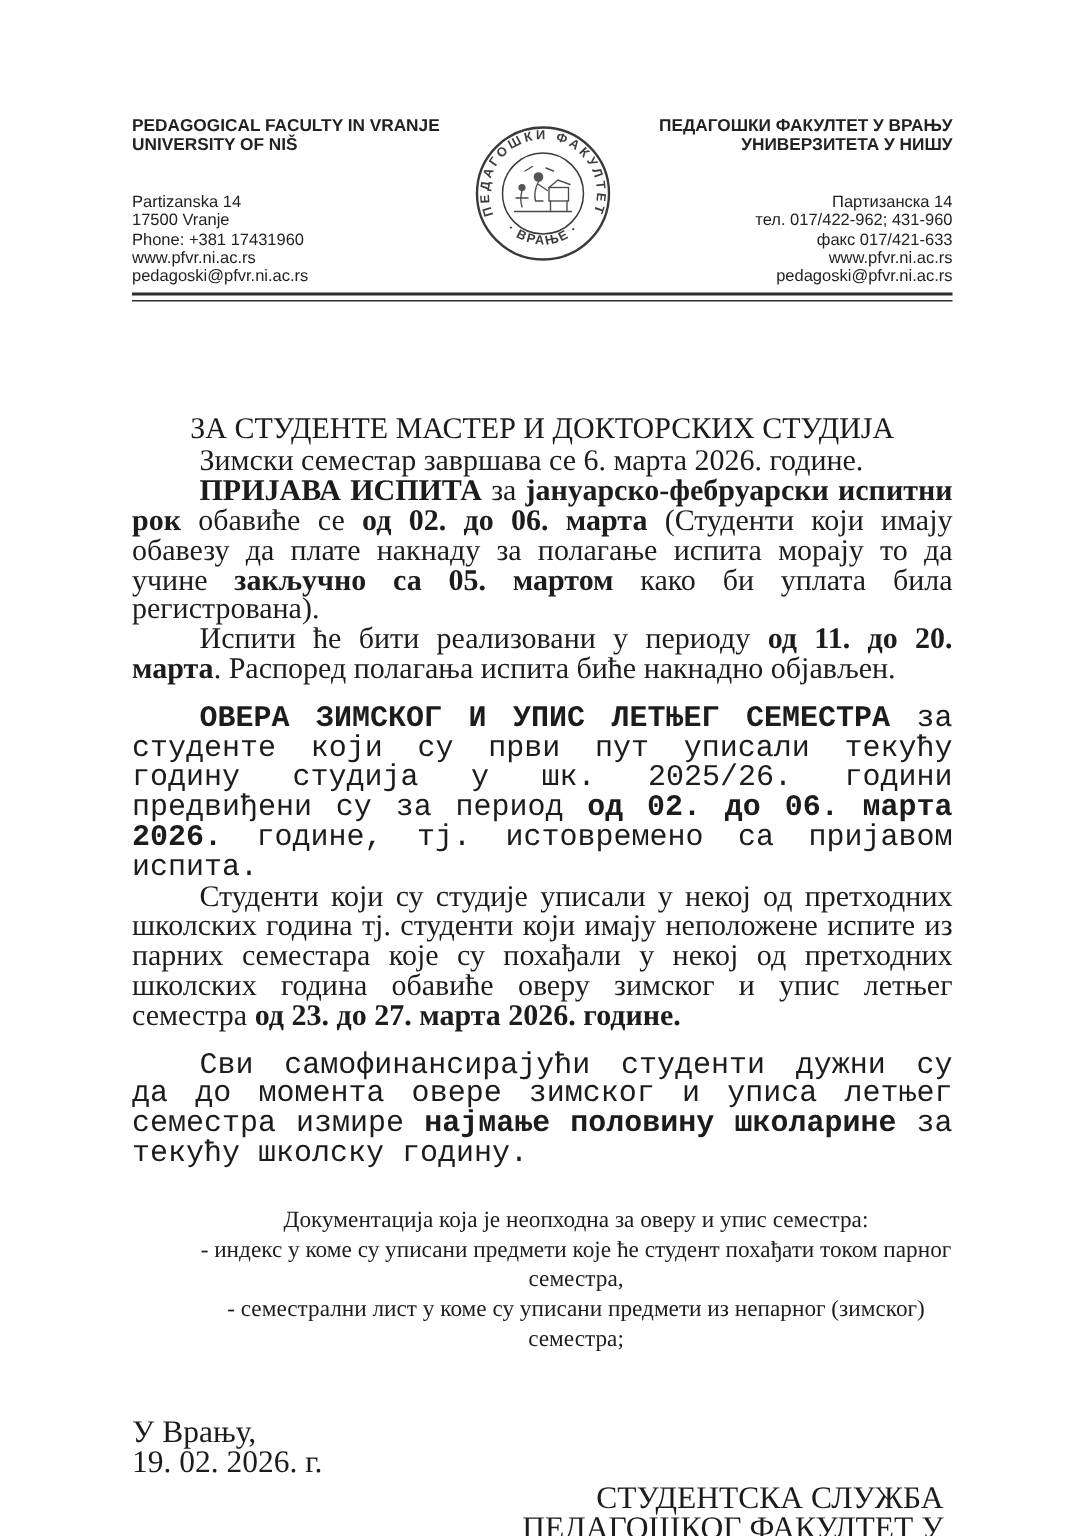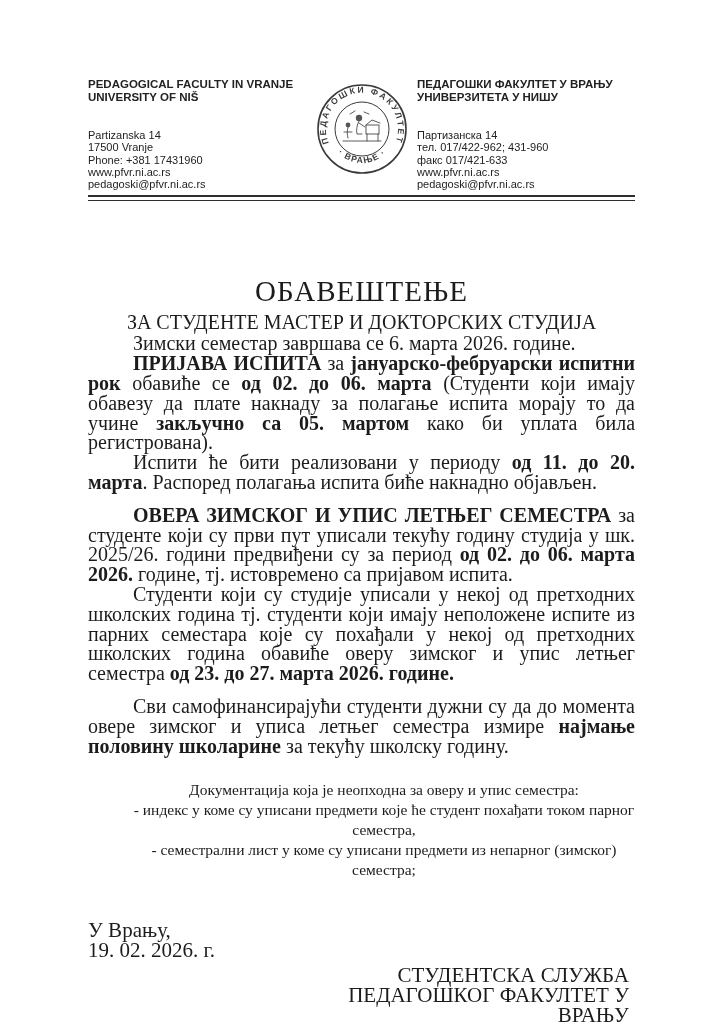--- a/index.html
+++ b/index.html
@@ -30,21 +30,21 @@
     font-size: 11px;
     line-height: 12.3px;
     color: #222222;
   }
   .lh-name {
     font-weight: 700;
     font-size: 11.5px;
     line-height: 13px;
   }
   .lh-address { margin-top: 25px; }
-  .lh-right { }
+  .lh-right { text-align: right; }
   .seal-wrap {
     width: 96px;
     flex: 0 0 auto;
     margin-top: 2px;
   }
   .seal-text {
     font-family: "Liberation Sans", sans-serif;
     font-size: 8.6px;
     font-weight: 700;
     letter-spacing: 2.1px;
@@ -81,21 +81,21 @@
     font-size: 20px;
   }
 
   
   .body-text {
     font-size: 20px;
     line-height: 19.8px;
     text-align: justify;
   }
   .para { margin: 0; text-indent: 45px; }
-  .para.gap { margin-top: 13px; }
+  .para.gap { margin-top: 13px; font-family: Liberation Mono, monospace; }
   .para b { font-weight: 700; }
 
   .doc-block {
     margin-top: 24px;
     margin-left: 45px;
     font-size: 15.5px;
     line-height: 19.8px;
     text-align: center;
   }
 
@@ -169,21 +169,20 @@
           <div>факс 017/421-633</div>
           <div>www.pfvr.ni.ac.rs</div>
           <div>pedagoski@pfvr.ni.ac.rs</div>
         </div>
       </div>
     </header>
 
     <div class="double-rule"></div>
 
     <section class="title-block">
-      <h1>ОБАВЕШТЕЊЕ</h1>
       <div class="subtitle">ЗА СТУДЕНТЕ МАСТЕР И ДОКТОРСКИХ СТУДИЈА</div>
     </section>
 
     <section class="body-text">
         <p class="para"><span>Зимски семестар завршава се 6. марта 2026. године.</span></p>
         <p class="para"><b>ПРИЈАВА ИСПИТА</b><span> за </span><b>јануарско-фебруарски испитни рок</b><span> обавиће се </span><b>од 02. до 06. марта</b><span> (Студенти који имају обавезу да плате накнаду за полагање испита морају то да учине </span><b>закључно са 05. мартом</b><span> како би уплата била регистрована).</span></p>
         <p class="para"><span>Испити ће бити реализовани у периоду </span><b>од 11. до 20. марта</b><span>. Распоред полагања испита биће накнадно објављен.</span></p>
         <p class="para gap"><b>ОВЕРА ЗИМСКОГ И УПИС ЛЕТЊЕГ СЕМЕСТРА</b><span> за студенте који су први пут уписали текућу годину студија у шк. 2025/26. години предвиђени су за период </span><b>од 02. до 06. марта 2026.</b><span> године, тј. истовремено са пријавом испита.</span></p>
         <p class="para"><span>Студенти који су студије уписали у некој од претходних школских година тј. студенти који имају неположене испите из парних семестара које су похађали у некој од претходних школских година обавиће оверу зимског и упис летњег семестра </span><b>од 23. до 27. марта 2026. године.</b></p>
         <p class="para gap"><span>Сви самофинансирајући студенти дужни су да до момента овере зимског и уписа летњег семестра измире </span><b>најмање половину школарине</b><span> за текућу школску годину.</span></p>

